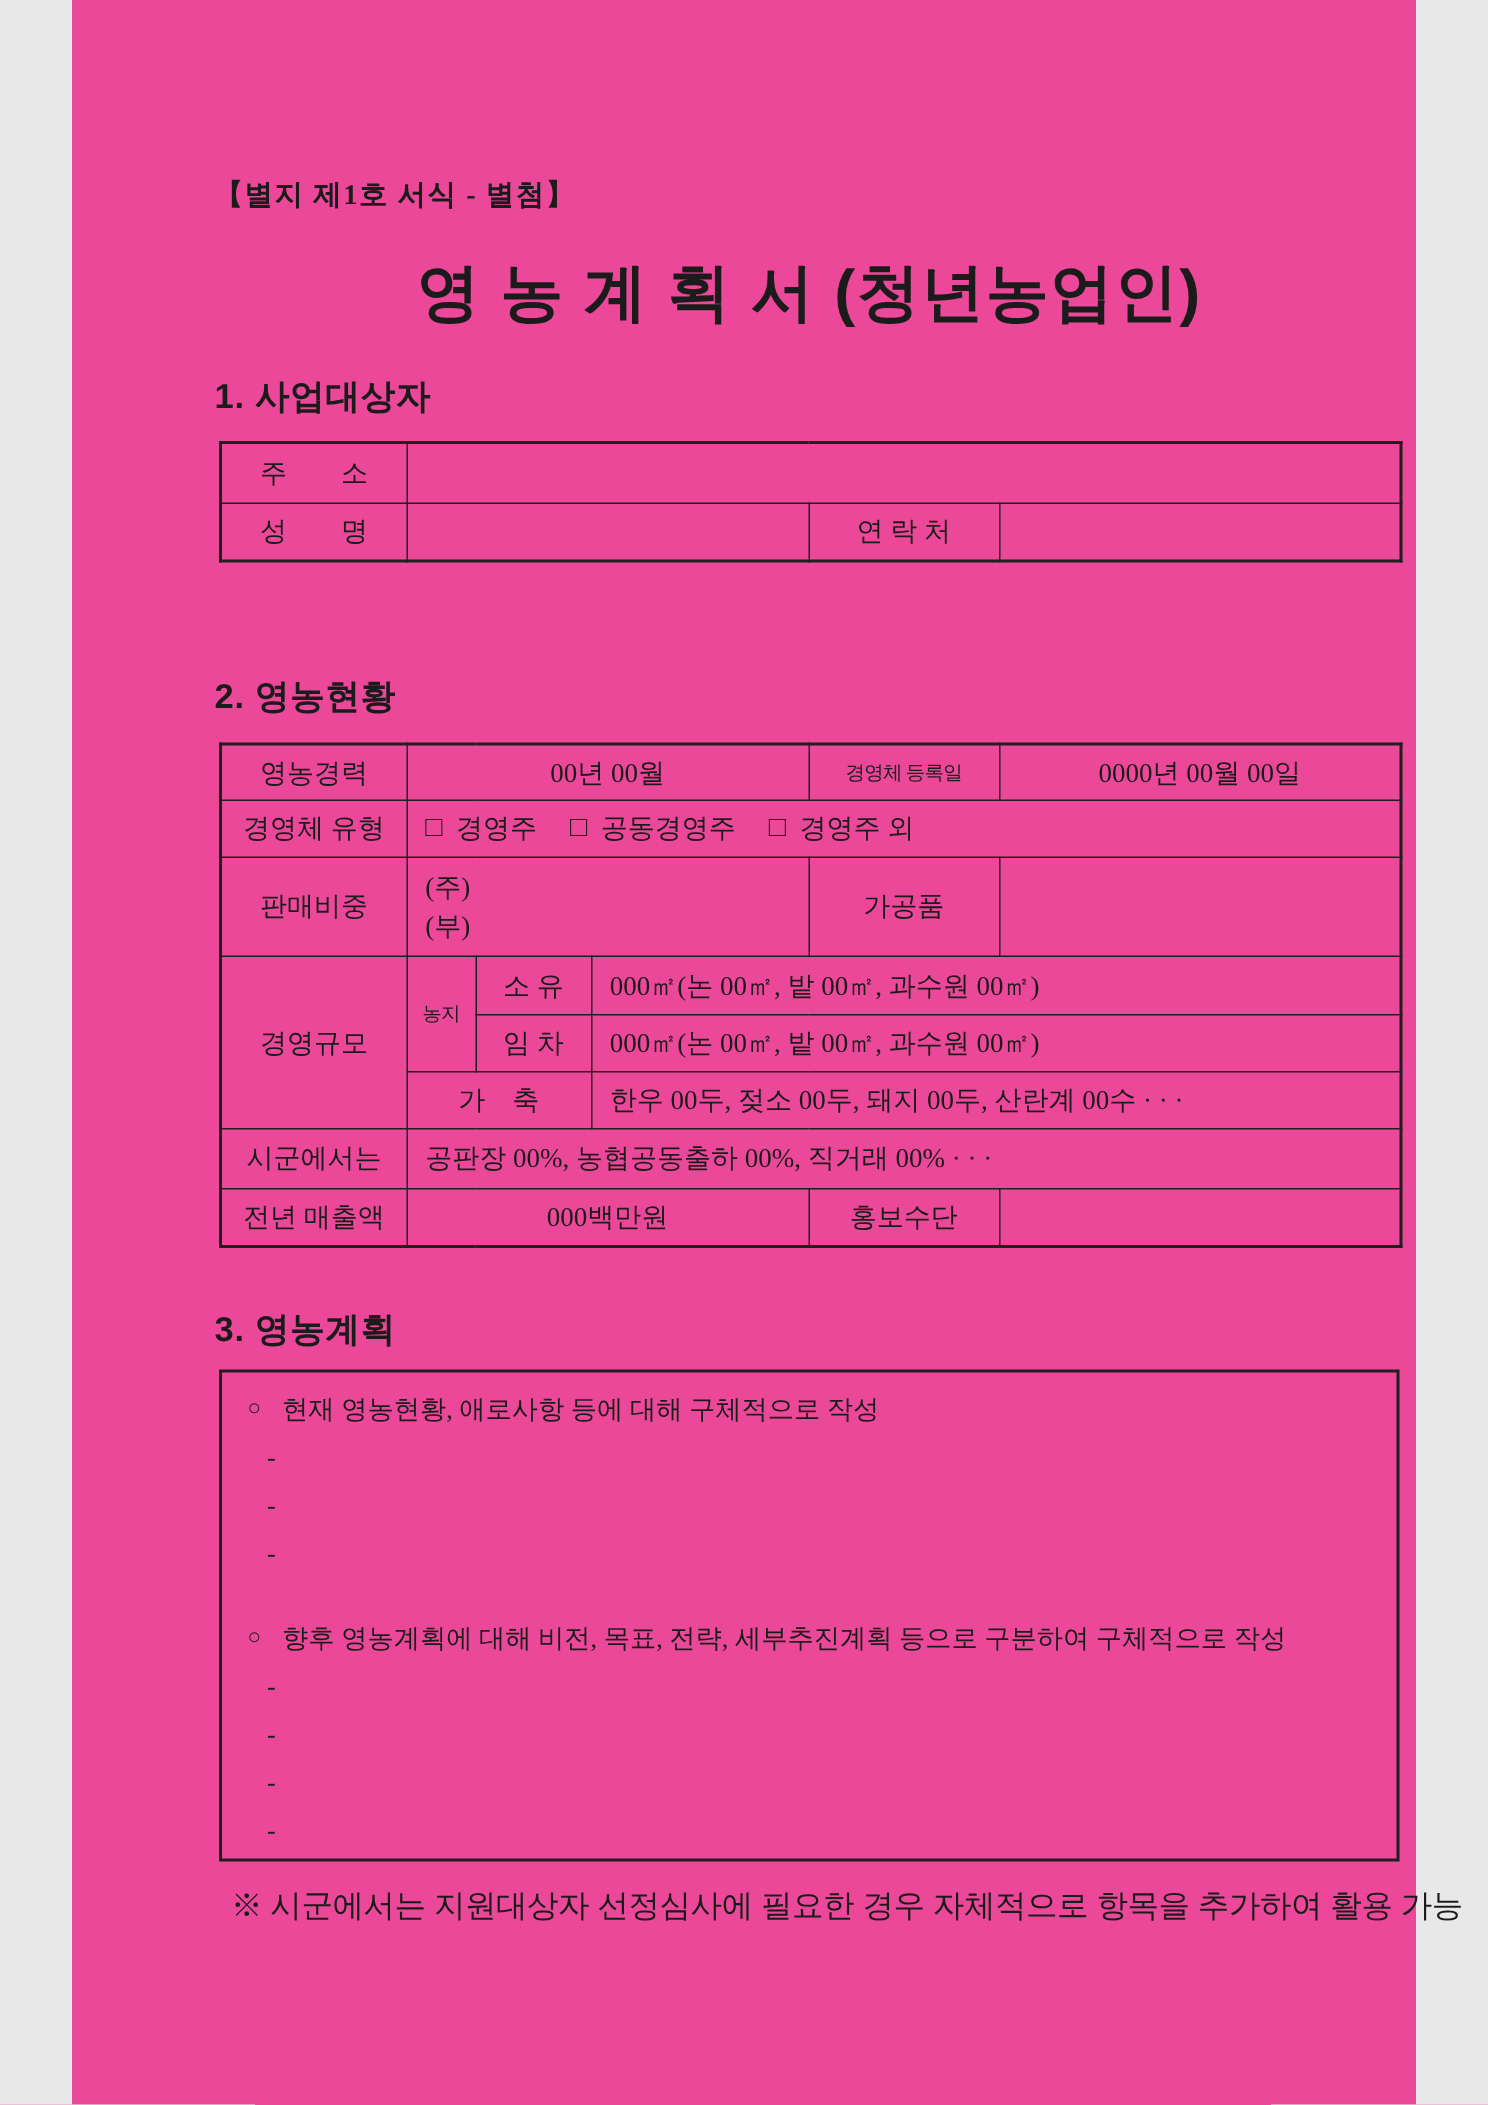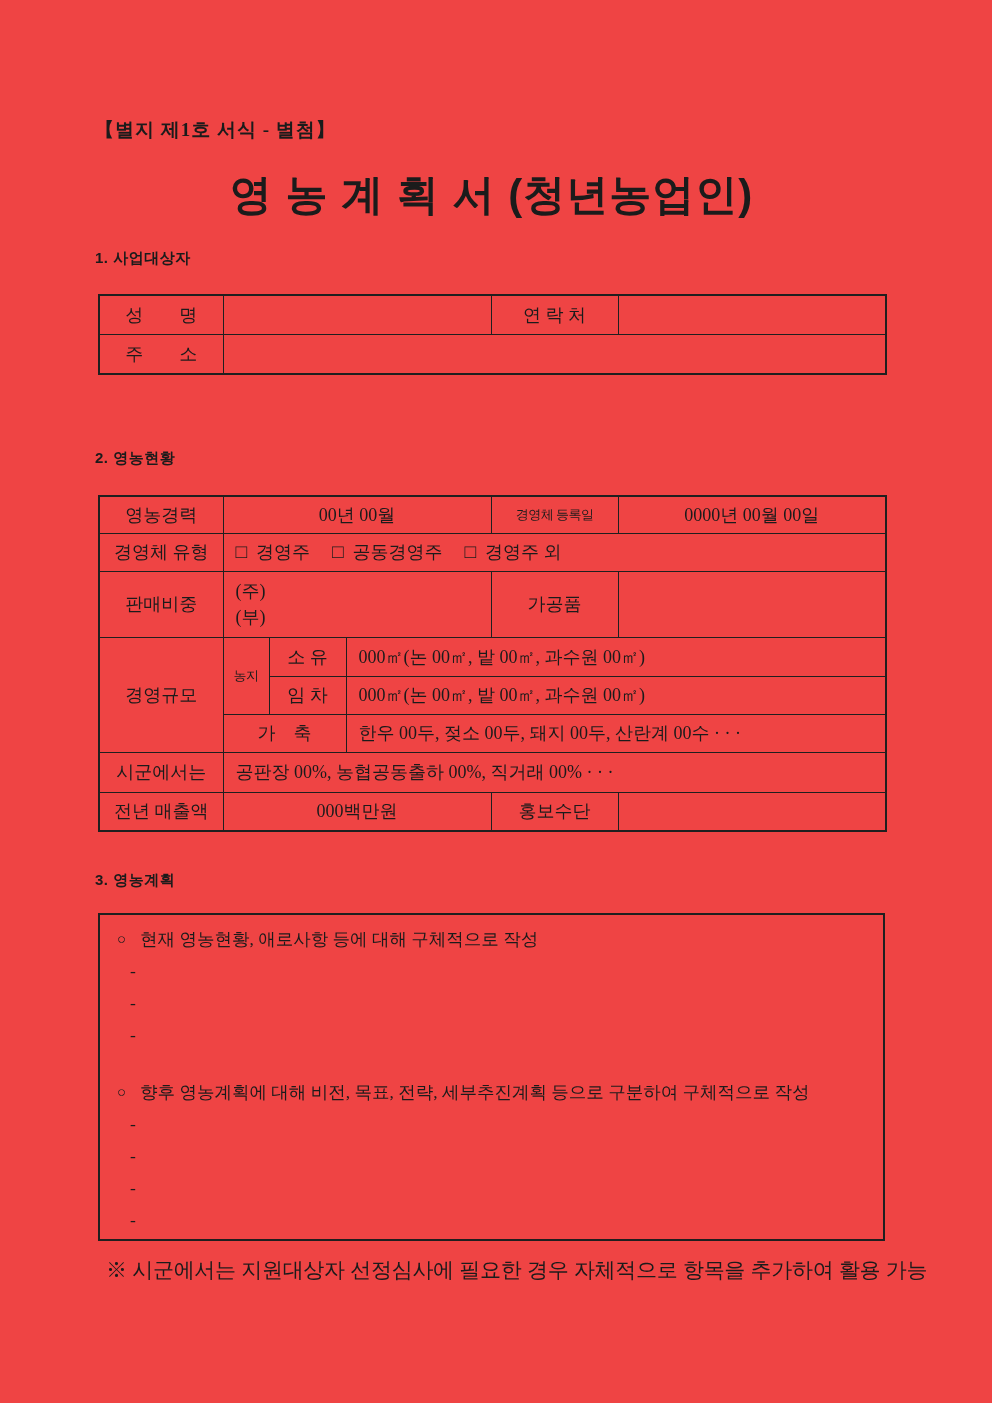--- a/index.html
+++ b/index.html
@@ -1,36 +1,36 @@
 <!DOCTYPE html>
 <html lang="ko"><head>
 <meta charset="utf-8">
 <style>
   html,body{margin:0;padding:0;background:#e8e8e8;}
   .page{
-    position:relative;width:992px;height:1403px;margin:0 auto;
-    background:#ef4444;color:#1b1b1b;
+    position:relative;width:896px;height:1403px;margin:0 auto;
+    background:#ec4899;color:#1b1b1b;
     font-family:"Liberation Serif","DejaVu Serif",serif;
   }
   
   .form-note{
     position:absolute;left:95px;top:117px;
     font-size:19px;font-weight:600;letter-spacing:1px;
   }
   .doc-title{
     position:absolute;left:98px;top:167px;width:787px;
     text-align:center;
     font-family:"Liberation Sans","DejaVu Sans",sans-serif;
     font-size:42px;font-weight:800;letter-spacing:1px;white-space:nowrap;
   }
   
   .sec-heading{
     position:absolute;left:95px;
     font-family:"Liberation Sans","DejaVu Sans",sans-serif;
-    font-size:15px;font-weight:800;letter-spacing:.5px;
+    font-size:23px;font-weight:800;letter-spacing:.5px;
   }
   .sec1-h{top:249px}
   .sec2-h{top:449px}
   .sec3-h{top:871px}
   
   table.doc-table{
     position:absolute;left:98px;width:787px;
     border-collapse:collapse;table-layout:fixed;
     border:2px solid #1f1f1f;
   }
@@ -75,29 +75,29 @@
   <div class="sec-heading sec1-h">1. 사업대상자</div>
 
   <table class="doc-table t1">
     <colgroup>
         <col style="width:124px">
         <col style="width:268px">
         <col style="width:127px">
         <col style="width:268px">
       </colgroup>
     <tbody>
-        <tr style="height:39px">
+        <tr style="height:40px">
+      <td>주　　소</td>
+      <td colspan="3"></td>
+    </tr>
+    <tr style="height:39px">
       <td>성　　명</td>
       <td></td>
       <td>연 락 처</td>
       <td></td>
-    </tr>
-    <tr style="height:40px">
-      <td>주　　소</td>
-      <td colspan="3"></td>
     </tr>
   </tbody>
     </table>
 
   <div class="sec-heading sec2-h">2. 영농현황</div>
 
   <table class="doc-table t2">
     <colgroup>
       <col style="width:124px">
         <col style="width:46px">

